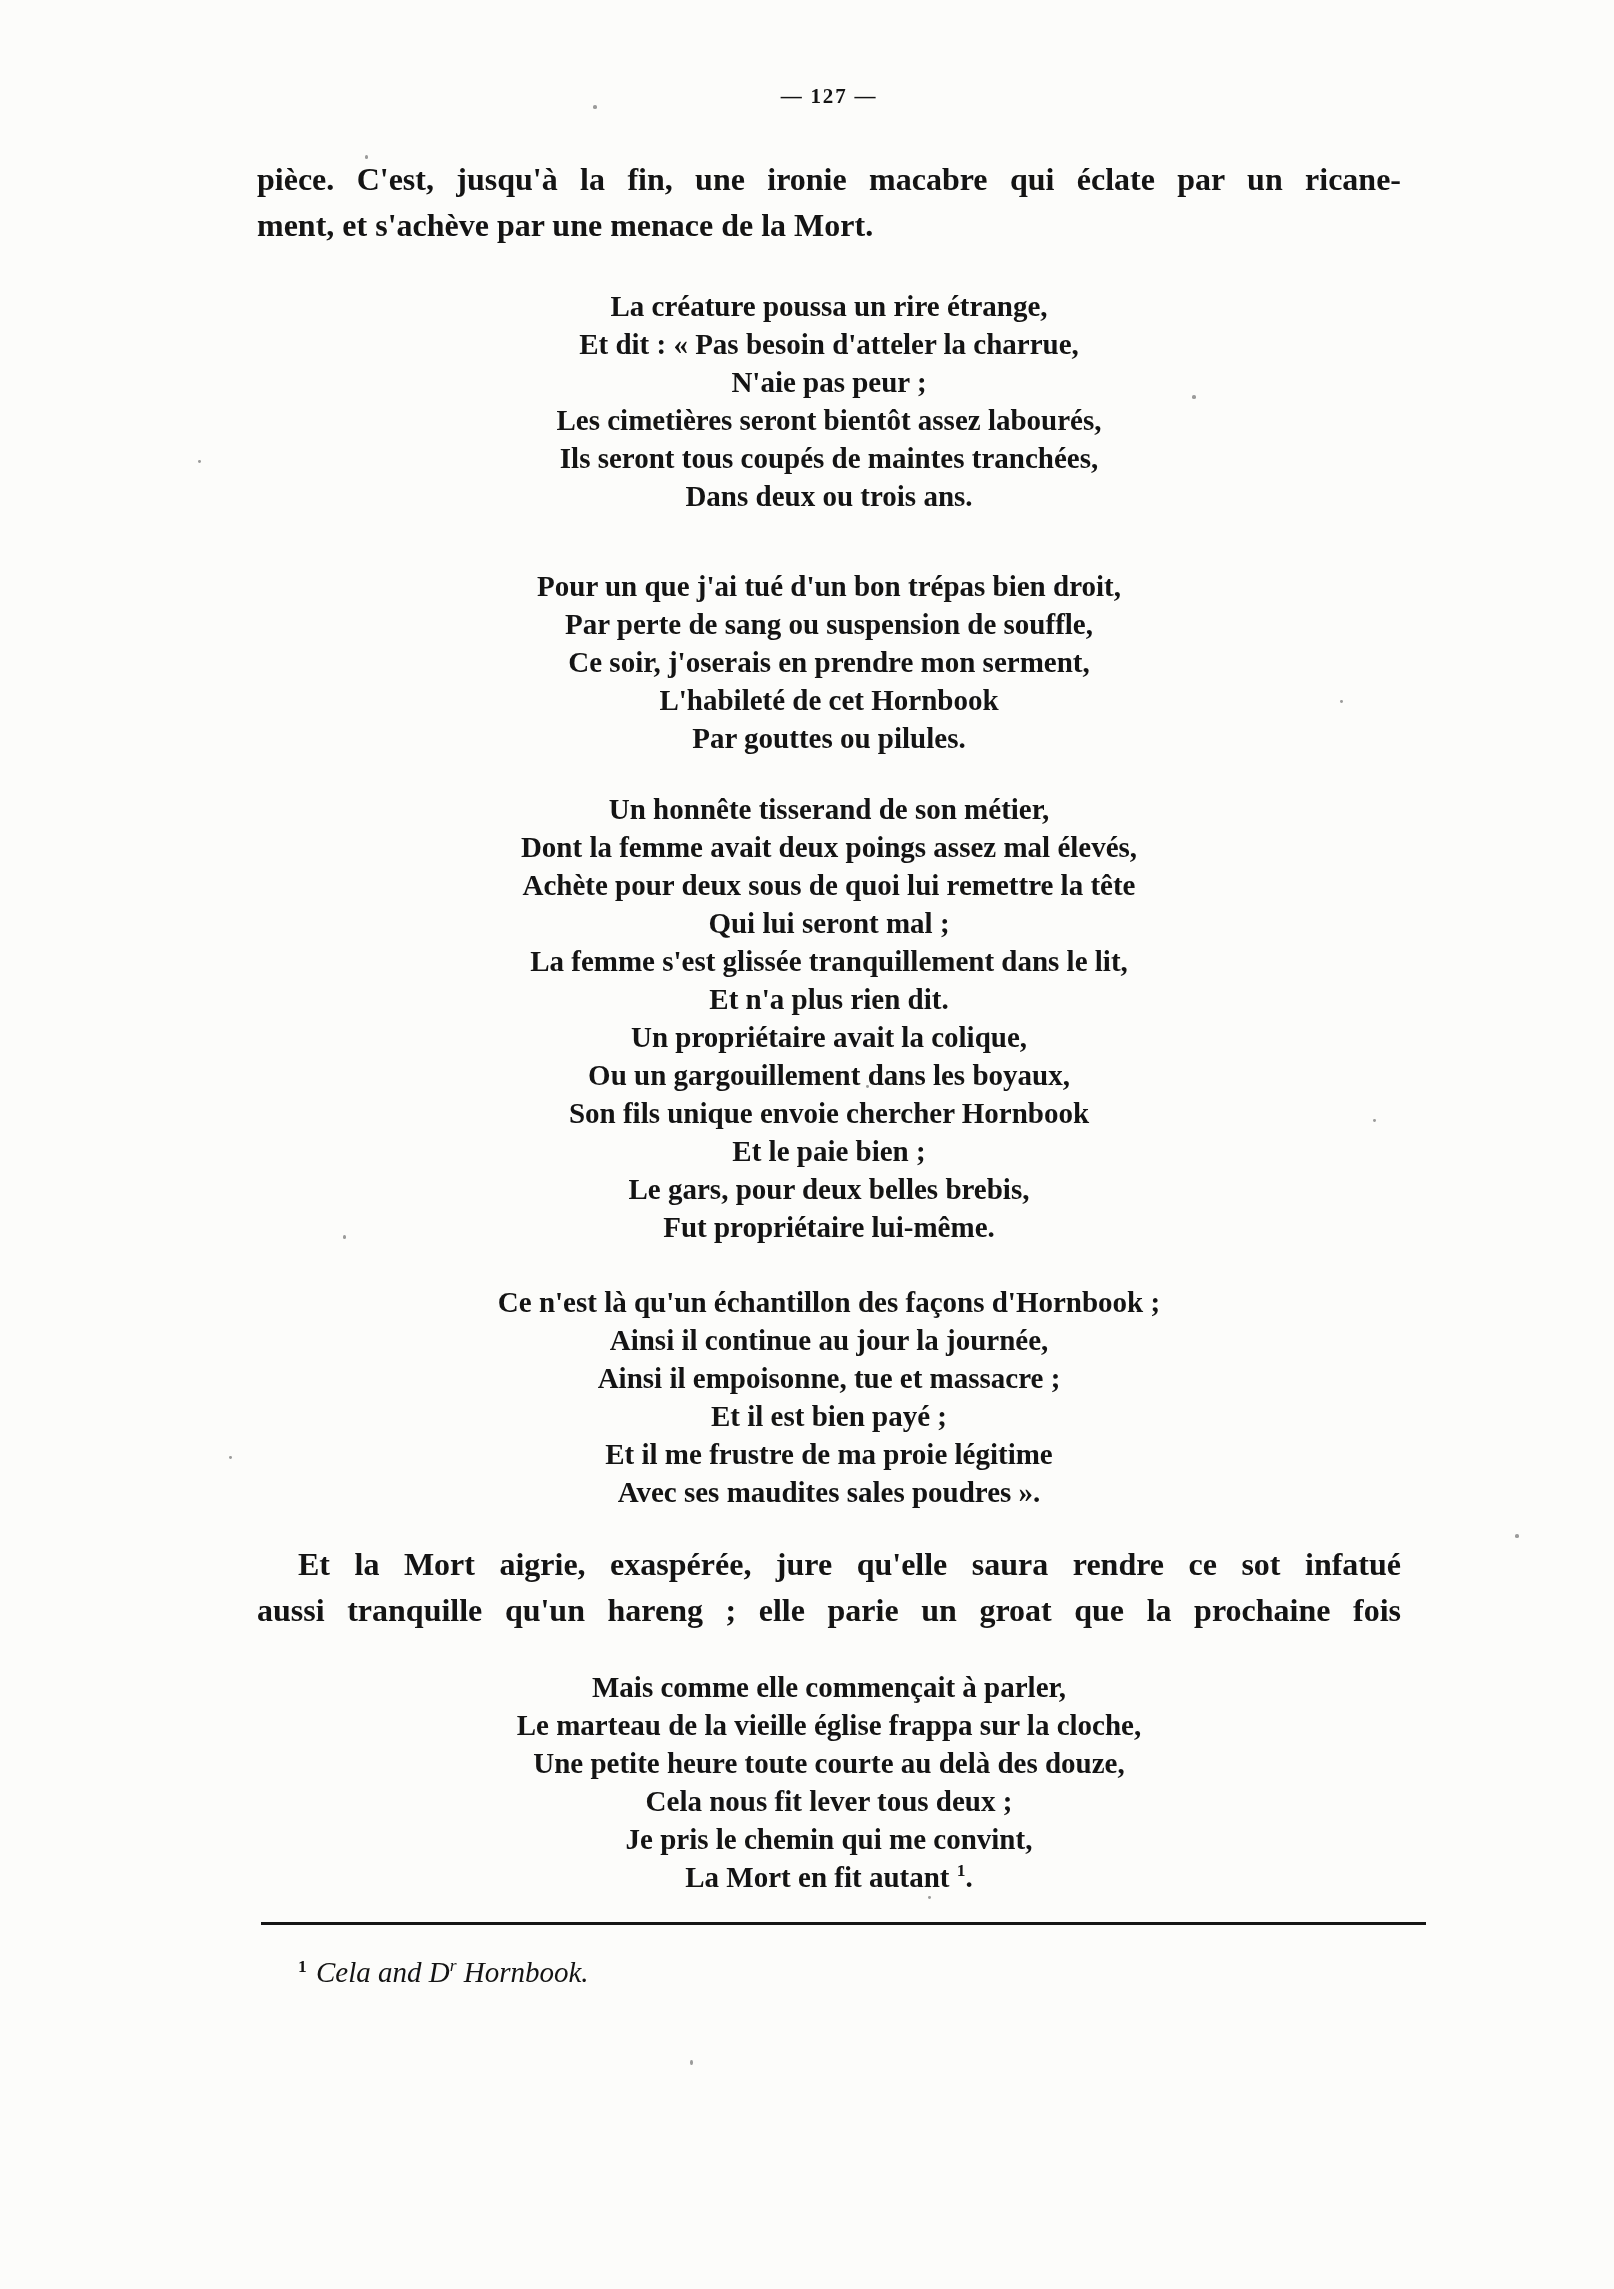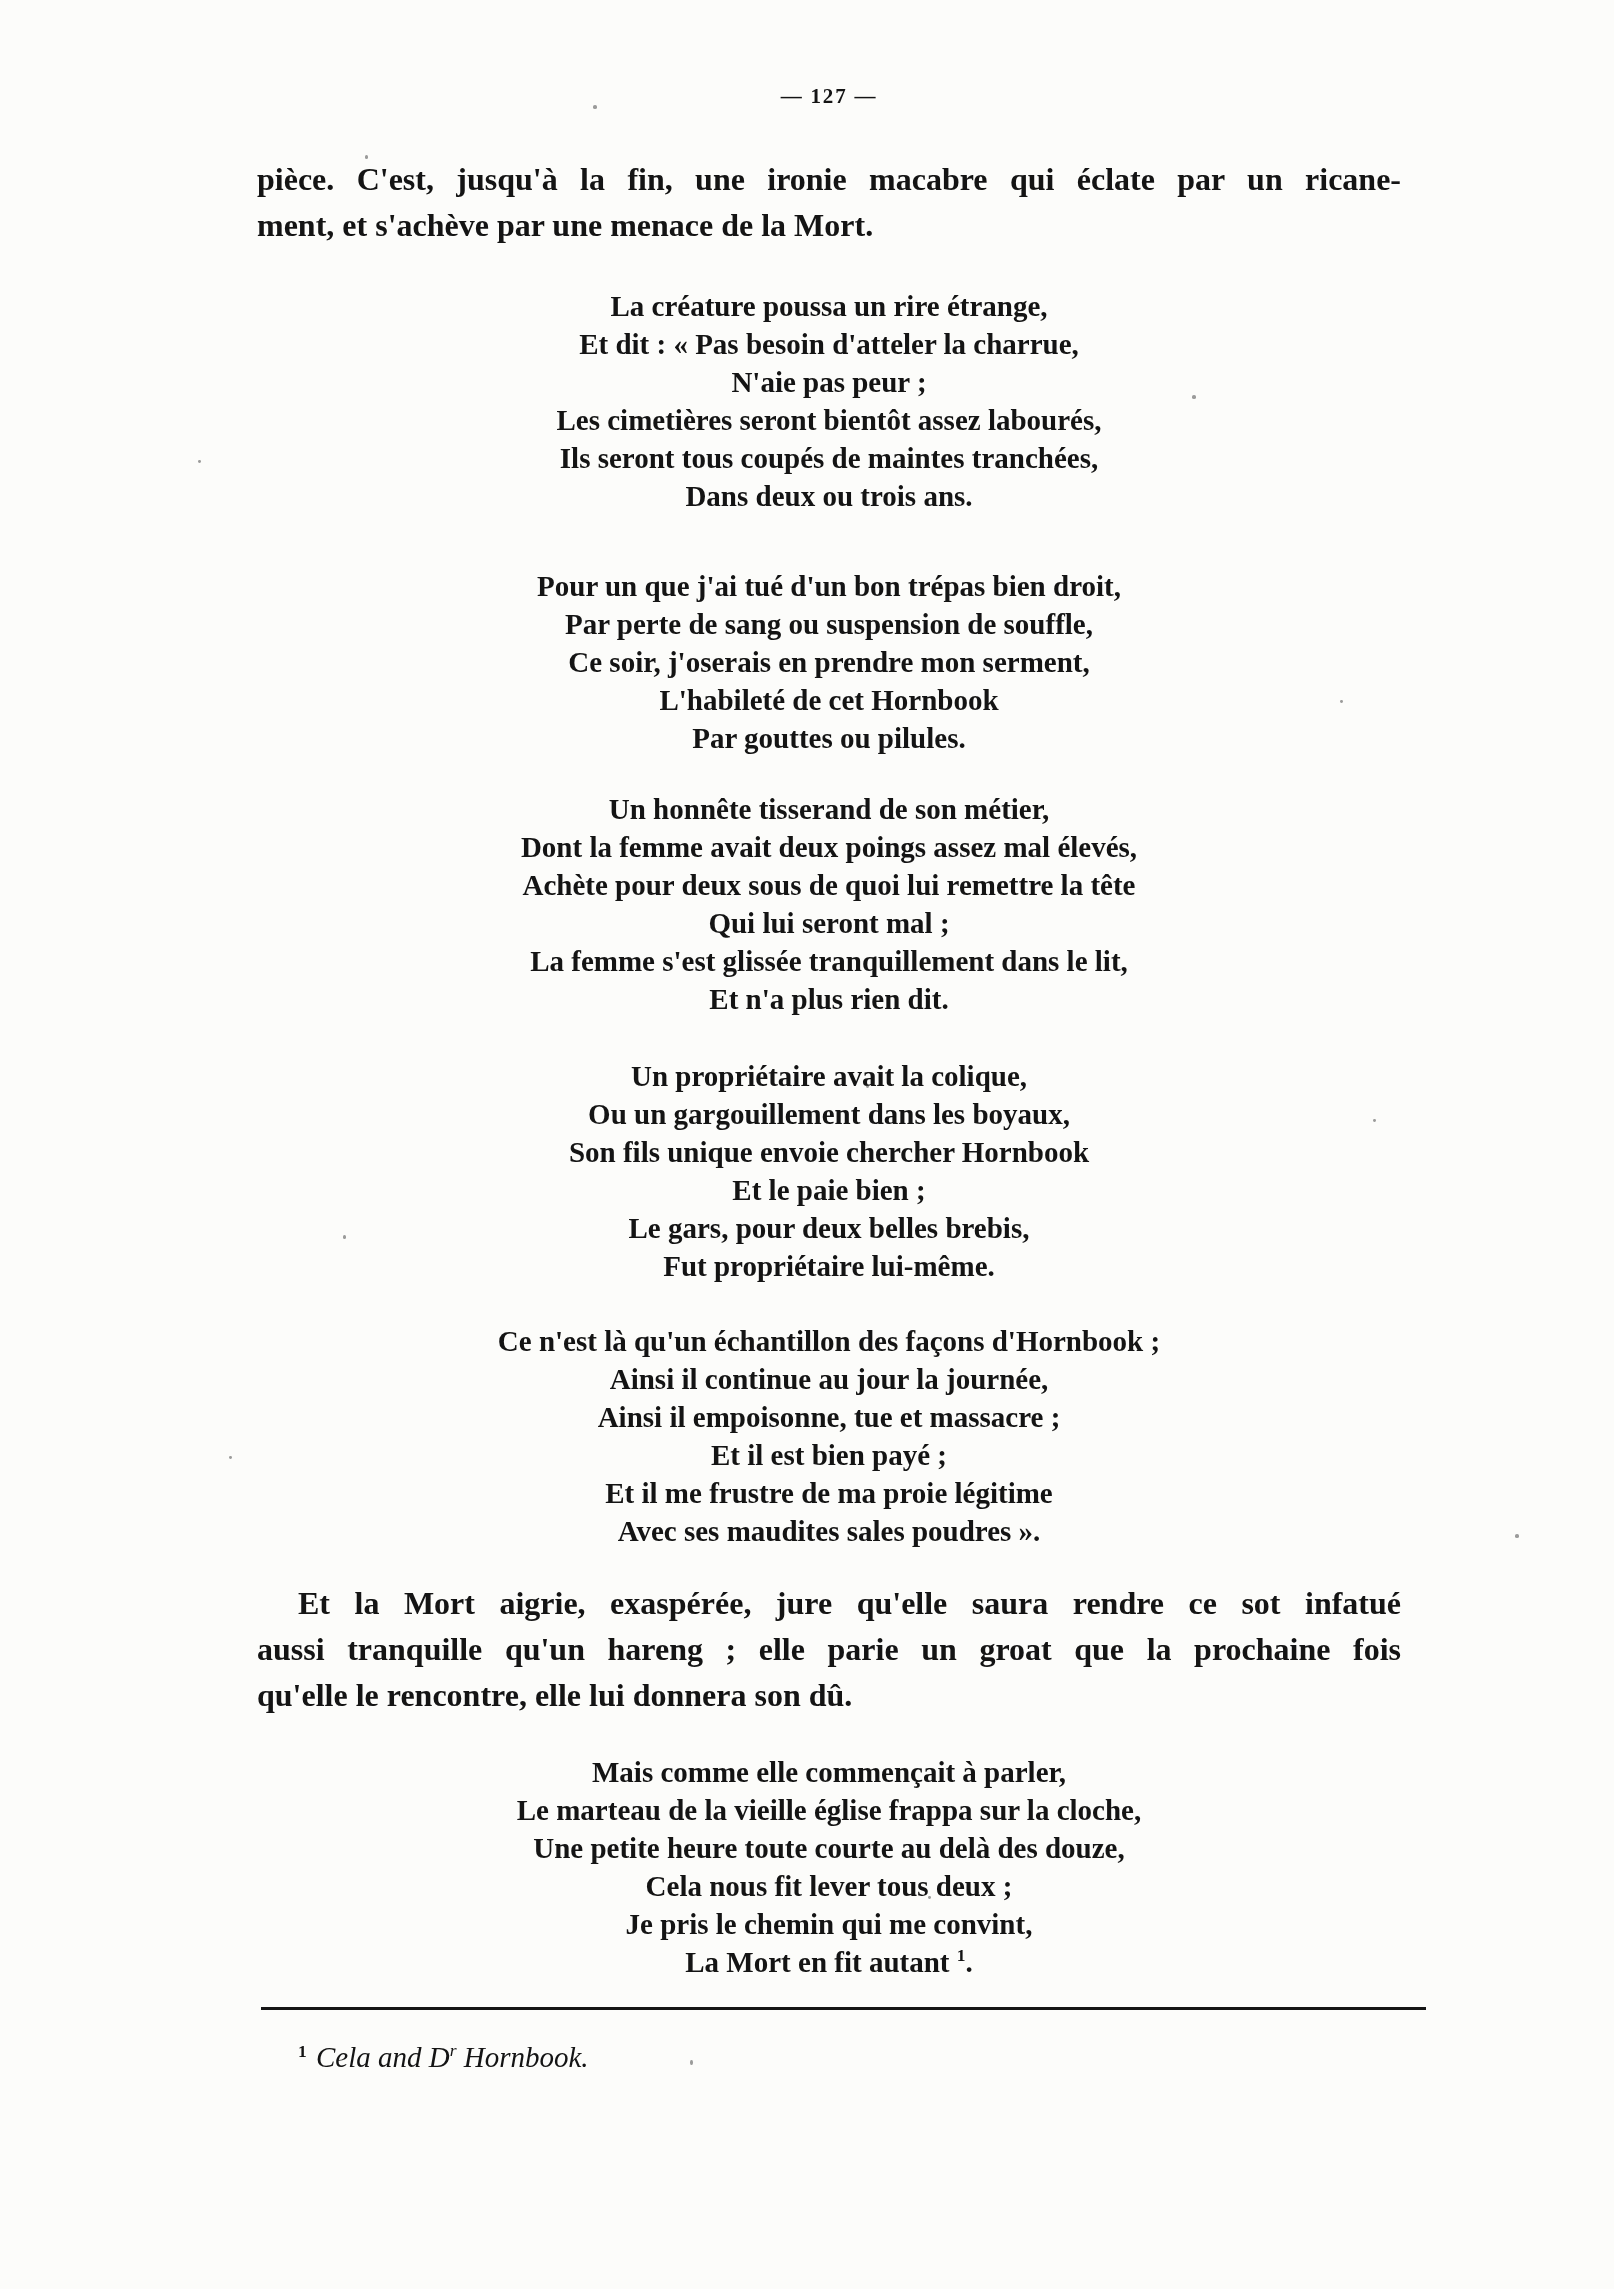--- a/index.html
+++ b/index.html
@@ -49,21 +49,21 @@
     text-indent: 41px;
   }
   .stanza {
     font-size: 29px;
     font-weight: 700;
     line-height: 38px;
   }
   .stanza.s1 { margin-top: 39px; }
   .stanza.s2 { margin-top: 52px; }
   .stanza.s3 { margin-top: 33px; }
-  .stanza.s4 { margin-top: 39px; }
+  .stanza.s4 { }
   .stanza.s5 { margin-top: 37px; }
   .stanza.s6 { margin-top: 35px; }
   .vline { text-align: center; }
   sup.ref {
     font-size: 17.5px;
     vertical-align: super;
     line-height: 0;
   }
   .footnote-rule {
     border: none;
@@ -145,21 +145,20 @@
     <div class="vline">Ainsi il continue au jour la journée,</div>
     <div class="vline">Ainsi il empoisonne, tue et massacre ;</div>
     <div class="vline">Et il est bien payé ;</div>
     <div class="vline">Et il me frustre de ma proie légitime</div>
     <div class="vline">Avec ses maudites sales poudres ».</div>
   </div>
 
   <div class="prose mort">
     <div class="pline first">Et la Mort aigrie, exaspérée, jure qu'elle saura rendre ce sot infatué</div>
     <div class="pline">aussi tranquille qu'un hareng ; elle parie un groat que la prochaine fois</div>
-    <div class="pline last">qu'elle le rencontre, elle lui donnera son dû.</div>
   </div>
 
   <div class="stanza s6">
     <div class="vline">Mais comme elle commençait à parler,</div>
     <div class="vline">Le marteau de la vieille église frappa sur la cloche,</div>
     <div class="vline">Une petite heure toute courte au delà des douze,</div>
     <div class="vline">Cela nous fit lever tous deux ;</div>
     <div class="vline">Je pris le chemin qui me convint,</div>
     <div class="vline"><span>La Mort en fit autant</span>&nbsp;<sup class="ref">1</sup><span>.</span></div>
   </div>

